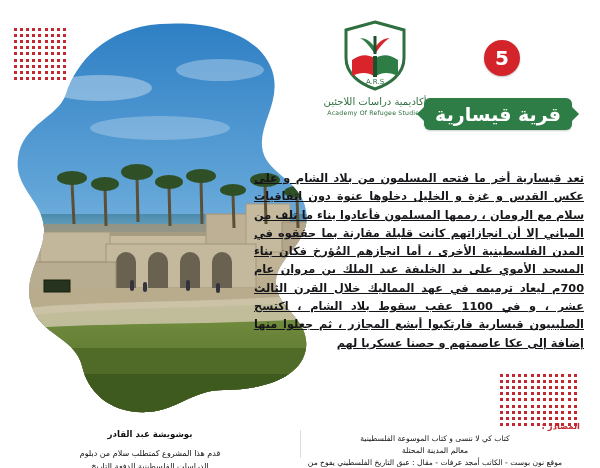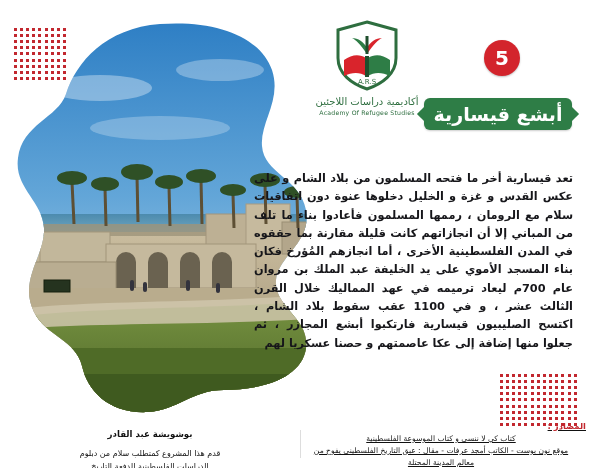--- a/index.html
+++ b/index.html
@@ -18,21 +18,21 @@
   .dots .d{width:3px;height:3px;margin:1.6px;background:#c2282f;border-radius:0;}
   #dots-tl{left:12px;top:26px;}
   #dots-br{left:498px;top:372px;}
 
   
   .blob-wrap{
     position:absolute;left:10px;top:18px;width:320px;height:400px;
   }
 
   
-  .logo{position:absolute;left:308px;top:18px;width:118px;height:106px;text-align:center;}
+  .logo{position:absolute;left:316px;top:18px;width:118px;height:106px;text-align:center;}
   .logo-text-ar{font-size:10px;color:#2e6e3f;margin-top:2px;letter-spacing:.3px;direction:rtl;}
   .logo-text-en{font-size:6.2px;color:#2b6c3d;margin-top:2px;letter-spacing:.2px;}
 
   
   .badge-num{
     position:absolute;left:484px;top:40px;width:36px;height:36px;border-radius:50%;
     background:#d3242c;color:#fff;font-size:20px;font-weight:bold;
     display:flex;align-items:center;justify-content:center;
     box-shadow:0 1px 2px rgba(0,0,0,.25);
   }
@@ -54,26 +54,26 @@
     position:absolute;right:18px;top:140px;width:260px;text-align:right;
     color:#c2282f;font-size:20px;font-weight:bold;direction:rtl;
   }
 
   
   .body-text{
     position:absolute;right:16px;top:170px;width:330px;
     direction:rtl;text-align:justify;text-align-last:right;
     font-size:11.3px;line-height:1.62;color:#16161a;font-weight:bold;
   }
-  .body-text p{margin:0 11px 0 0;}
+  .body-text p{margin:0 0 0 0;text-decoration:underline;}
 
   
   .sources{
-    position:absolute;right:14px;top:420px;width:290px;direction:rtl;text-align:center;
-    font-size:7.6px;line-height:1.55;color:#111;text-decoration:underline;
+    position:absolute;right:20px;top:420px;width:290px;direction:rtl;text-align:center;
+    font-size:7.6px;line-height:1.55;color:#111;
   }
   .sources .hdr{color:#c2282f;font-weight:bold;font-size:8.4px;display:block;text-align:right;}
 
   
   .author{
     position:absolute;left:16px;top:428px;width:268px;direction:rtl;text-align:center;
     font-size:8px;line-height:1.6;color:#111;
   }
   .author .name{font-weight:bold;font-size:8.6px;display:block;margin-bottom:6px;}
 
@@ -433,34 +433,34 @@
       <text x="59" y="66" text-anchor="middle" font-size="7" fill="#2e6e3f" font-family="DejaVu Sans, sans-serif">A.R.S</text>
     </svg>
     <div class="logo-text-ar">أكاديمية دراسات اللاجئين</div>
     <div class="logo-text-en">Academy Of Refugee Studies</div>
   </div>
 
   <div class="badge-num">5</div>
 
   <div class="village-pill">
     <span class="corner pill-l"></span>
-    <span>أبشع قيسارية</span>
+    <span>قرية قيسارية</span>
     <span class="corner pill-r"></span>
   </div>
 
 
   <div class="body-text">
     <p>تعد قيسارية أخر ما فتحه المسلمون من بلاد الشام و على عكس القدس و غزة و الخليل دخلوها عنوة دون اتفاقيات سلام مع الرومان ، رممها المسلمون فأعادوا بناء ما تلف من المباني إلا أن انجازاتهم كانت قليلة مقارنة بما حققوه في المدن الفلسطينية الأخرى ، أما انجازهم المُؤرخ فكان بناء المسجد الأموي على يد الخليفة عبد الملك بن مروان عام 700م ليعاد ترميمه في عهد المماليك خلال القرن الثالث عشر ، و في 1100 عقب سقوط بلاد الشام ، اكتسح الصليبيون قيسارية فارتكبوا أبشع المجازر ، ثم جعلوا منها إضافة إلى عكا عاصمتهم و حصنا عسكريا لهم</p>
   </div>
 
   <div class="sources">
     <span class="hdr">المصادر :</span>
     <div>كتاب كي لا ننسى و كتاب الموسوعة الفلسطينية</div>
+    <div>معالم المدينة المحتلة</div>
     <div>موقع نون بوست - الكاتب أمجد عرفات - مقال : عبق التاريخ الفلسطيني يفوح من</div>
-    <div>معالم المدينة المحتلة</div>
   </div>
 
   <div class="divider"></div>
 
   <div class="author">
     <span class="name">بوشويشة عبد القادر</span>
     <div>قدم هذا المشروع كمتطلب سلام من دبلوم</div>
     <div>الدراسات الفلسطينية الدفعة التاريخ</div>
   </div>
 

